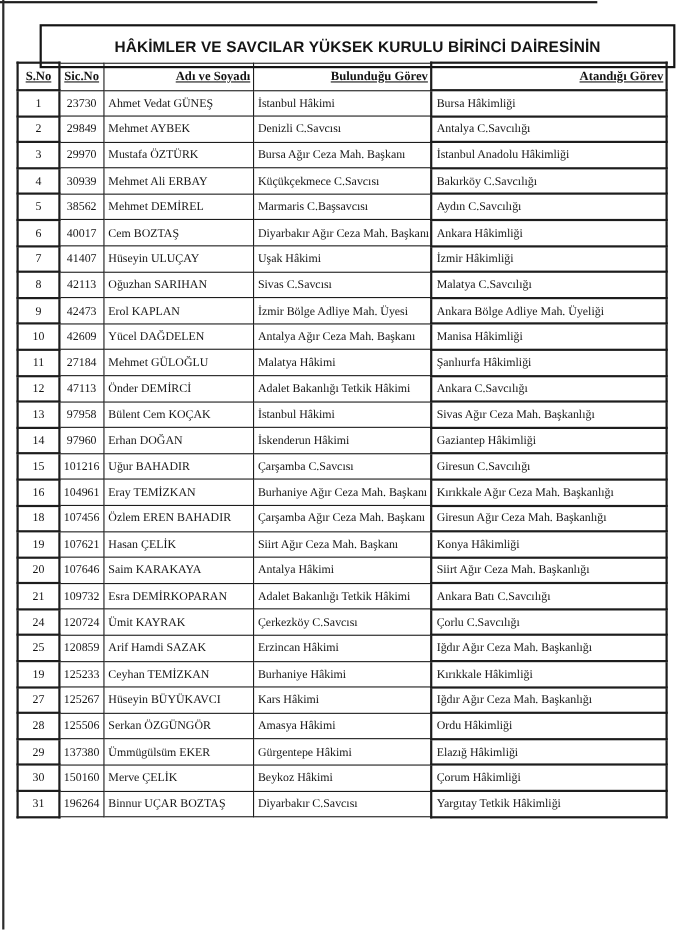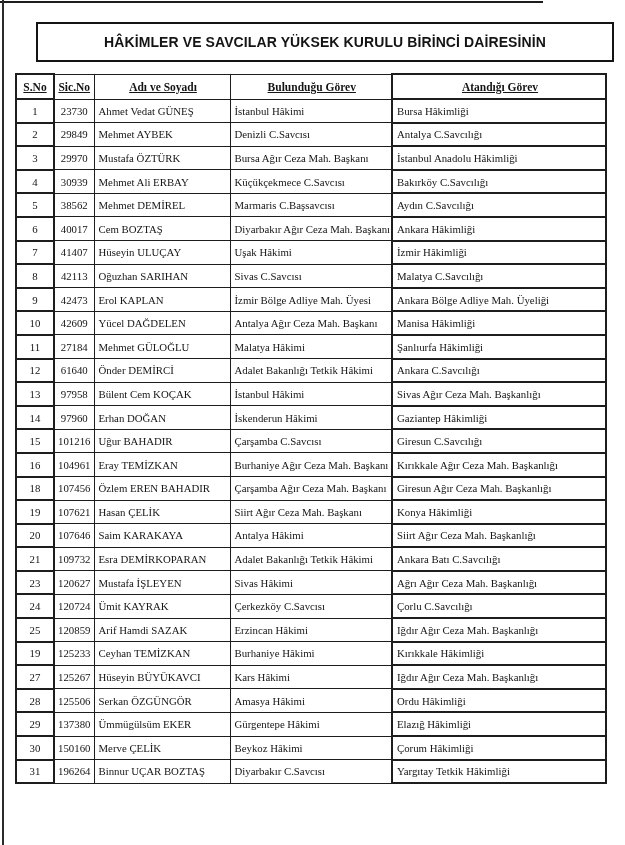--- a/index.html
+++ b/index.html
@@ -29,37 +29,37 @@
     display: flex; flex-direction: column;
     align-items: center; justify-content: center;
     font-family: "Liberation Sans", sans-serif;
     font-weight: bold; font-size: 14px; line-height: 18px;
     text-align: center; white-space: nowrap;
     letter-spacing: 0.1px;
     margin-left: 11px;
   }
   
   table.appointments {
-    position: absolute; left: 15px; top: 73px;
+    position: absolute; left: 15px; top: 56px;
     width: 590px;
     border-collapse: collapse;
     table-layout: fixed;
   }
   table.appointments th, table.appointments td {
     border: 1.5px solid #1d1d1d;
     padding: 0 2px 0 4px;
     white-space: nowrap;
     overflow: hidden;
     vertical-align: middle;
   }
   table.appointments th {
     height: 23px;
     font-size: 11.5px;
     font-weight: bold;
-    text-align: center;
+    text-align: right;
     text-decoration: underline;
   }
   table.appointments td {
     height: 21.6px;
     font-size: 10.8px;
     font-weight: normal;
   }
   table.appointments .outer { border-width: 2px; }
   table.appointments th.c, table.appointments td.c { text-align: center; padding: 0 1px; }
   col.w-sno   { width: 38px; }
@@ -168,21 +168,21 @@
       </tr>
       <tr>
         <td class="c outer">11</td>
         <td class="c">27184</td>
         <td>Mehmet GÜLOĞLU</td>
         <td>Malatya Hâkimi</td>
         <td class="outer">Şanlıurfa Hâkimliği</td>
       </tr>
       <tr>
         <td class="c outer">12</td>
-        <td class="c">61640</td>
+        <td class="c">47113</td>
         <td>Önder DEMİRCİ</td>
         <td>Adalet Bakanlığı Tetkik Hâkimi</td>
         <td class="outer">Ankara C.Savcılığı</td>
       </tr>
       <tr>
         <td class="c outer">13</td>
         <td class="c">97958</td>
         <td>Bülent Cem KOÇAK</td>
         <td>İstanbul Hâkimi</td>
         <td class="outer">Sivas Ağır Ceza Mah. Başkanlığı</td>
@@ -230,27 +230,20 @@
         <td class="outer">Siirt Ağır Ceza Mah. Başkanlığı</td>
       </tr>
       <tr>
         <td class="c outer">21</td>
         <td class="c">109732</td>
         <td>Esra DEMİRKOPARAN</td>
         <td>Adalet Bakanlığı Tetkik Hâkimi</td>
         <td class="outer">Ankara Batı C.Savcılığı</td>
       </tr>
       <tr>
-        <td class="c outer">23</td>
-        <td class="c">120627</td>
-        <td>Mustafa İŞLEYEN</td>
-        <td>Sivas Hâkimi</td>
-        <td class="outer">Ağrı Ağır Ceza Mah. Başkanlığı</td>
-      </tr>
-      <tr>
         <td class="c outer">24</td>
         <td class="c">120724</td>
         <td>Ümit KAYRAK</td>
         <td>Çerkezköy C.Savcısı</td>
         <td class="outer">Çorlu C.Savcılığı</td>
       </tr>
       <tr>
         <td class="c outer">25</td>
         <td class="c">120859</td>
         <td>Arif Hamdi SAZAK</td>

